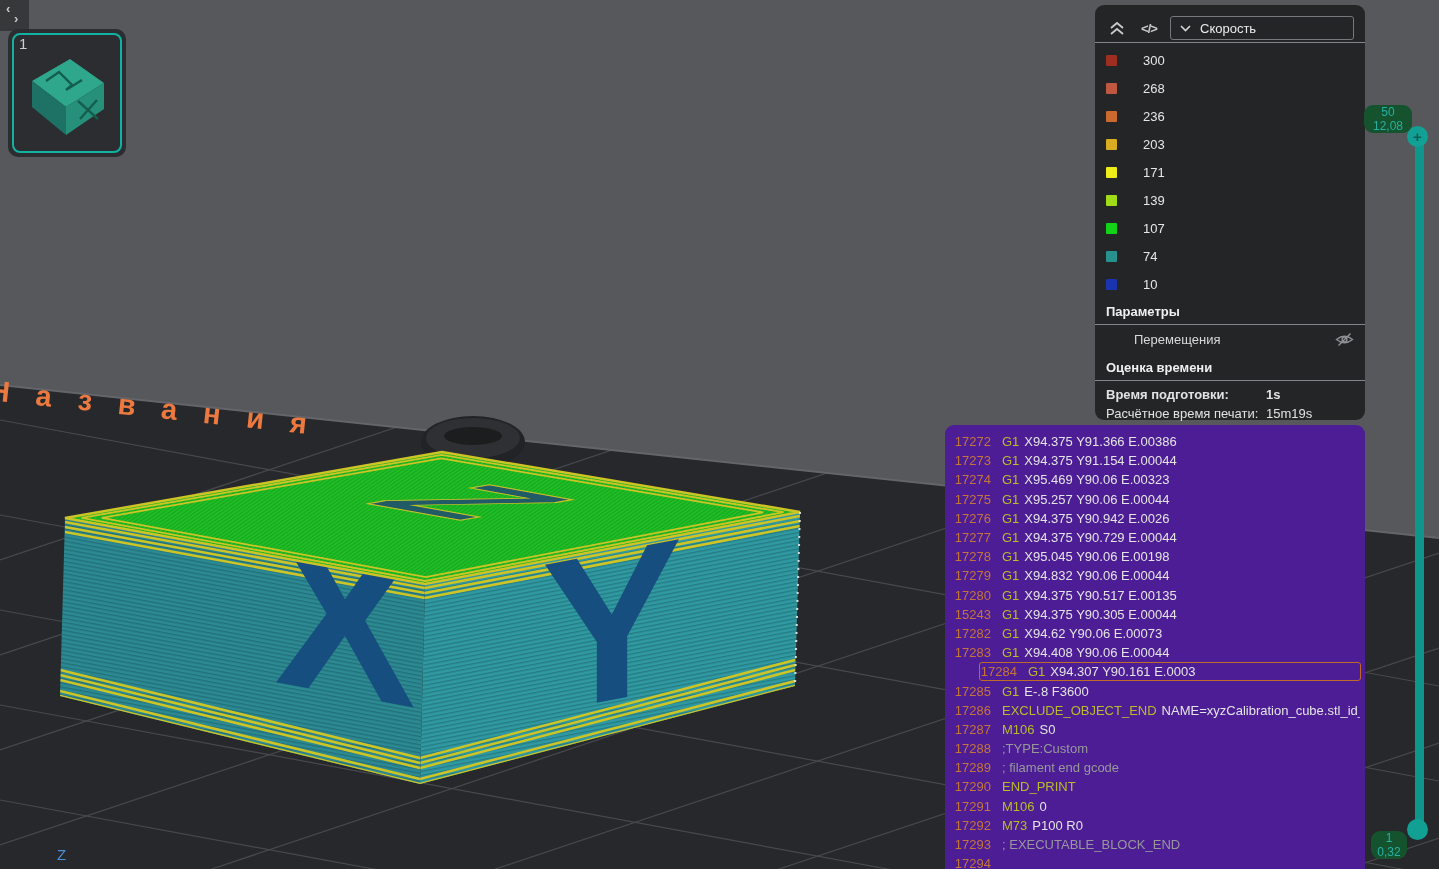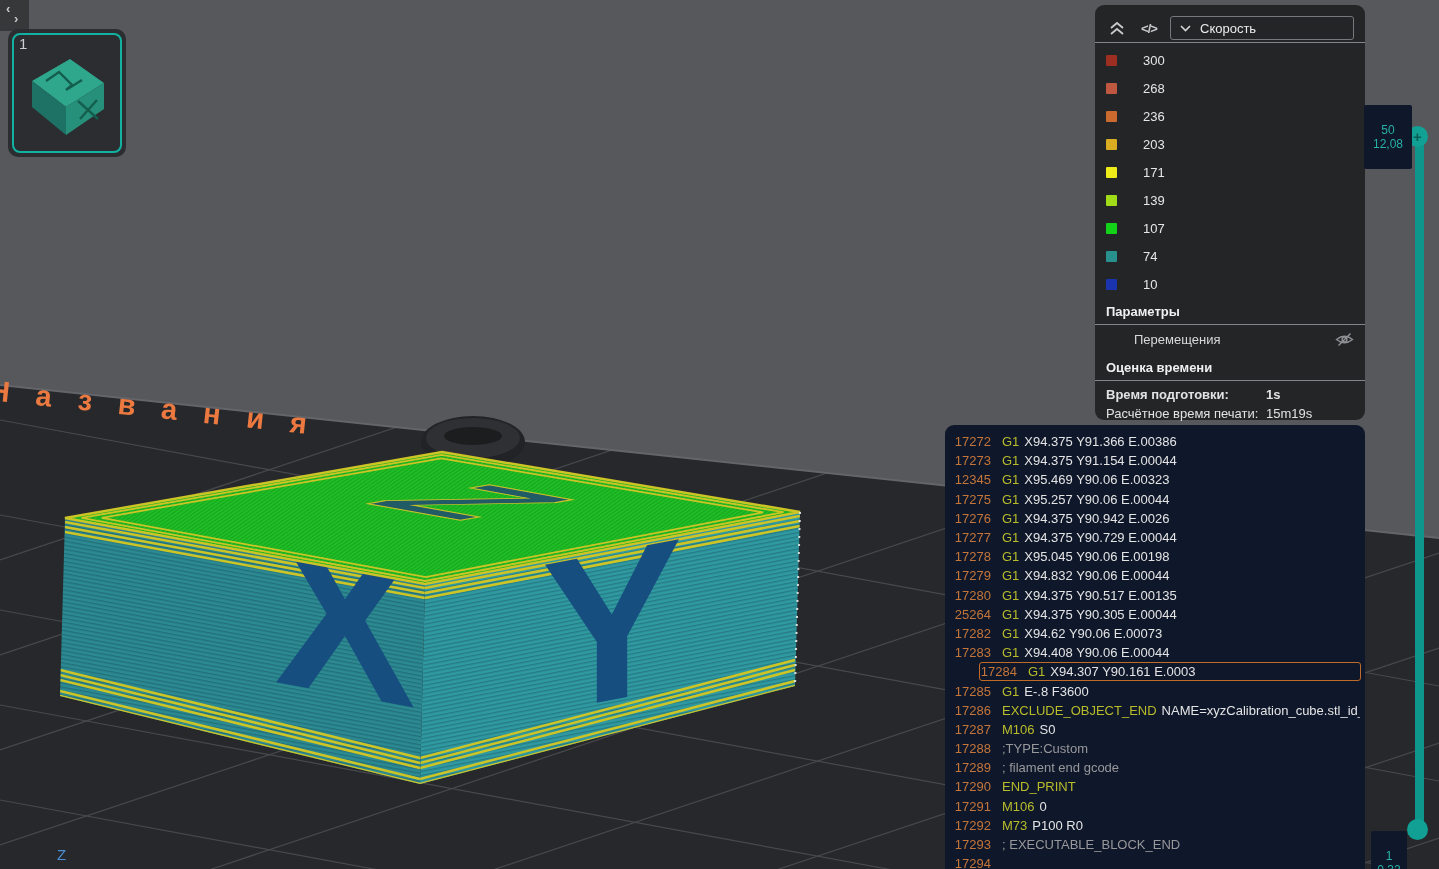--- a/index.html
+++ b/index.html
@@ -34,39 +34,39 @@
   .divider{height:1px;background:#84858A;margin:0 -11px;}
   .legend-row{display:flex;align-items:center;height:21px;gap:26px;margin-top:7px;}
   .swatch{width:11px;height:11px;border-radius:1px;flex:0 0 11px;}
   .param-row{display:flex;align-items:center;height:24px;margin-top:2px;color:#D9D9DA;margin-left:28px;}
   .param-row .spacer{flex:1;}
   .time-row{display:flex;height:19px;align-items:center;color:#E2E2E3;}
   .time-label{width:160px;}
   .time-value{}
 
   
-  .gcode-panel{position:absolute;left:945px;top:425px;width:420px;height:444px;background:#0f172a;
+  .gcode-panel{position:absolute;left:945px;top:425px;width:420px;height:444px;background:#4c1d95;
     border-radius:9px 9px 0 0;box-sizing:border-box;padding:7px 4px 0 8px;overflow:hidden;
     font-size:13px;white-space:nowrap;}
   .gcode-row{display:flex;align-items:center;height:19.2px;box-sizing:border-box;
     border:1px solid transparent;border-radius:3px;overflow:hidden;}
   .gcode-row.selected{border-color:#C06A28;margin-left:26px;}
   .ln{width:37px;text-align:right;margin-right:11px;color:#C4763A;flex:0 0 37px;}
   .cmd{color:#B8BC2B;margin-right:5px;}
   .args{color:#E4E4E4;}
   .comment{color:#98989B;}
 
   
   .slider-track{position:absolute;left:1415px;top:137px;width:9px;height:693px;background:#0E968C;cursor:pointer;}
   .slider-handle{position:absolute;width:21px;height:21px;border-radius:50%;background:#12A094;
     display:flex;align-items:center;justify-content:center;color:#085E56;font-size:15px;font-weight:bold;cursor:grab;}
   .handle-top{left:1407px;top:126px;}
   .handle-bottom{left:1407px;top:819px;}
-  .slider-tip{position:absolute;background:#0f172a;border-radius:2px;color:#27B1A5;font-size:12px;
-    line-height:14px;text-align:center;padding:18px 3px;}
+  .slider-tip{position:absolute;background:#14532d;border-radius:9px;color:#27B1A5;font-size:12px;
+    line-height:14px;text-align:center;padding:0 3px;}
   .tip-top{left:1364px;top:105px;width:42px;}
   .tip-bottom{left:1371px;top:831px;width:30px;}
 </style>
 </head>
 <body>
 
 <div class="scene">
 
   <svg class="scene-svg" width="1439" height="869" viewBox="0 0 1439 869">
     <defs>
@@ -287,21 +287,21 @@
         <span class="ln">17272</span>
         <span class="cmd">G1</span>
         <span class="args">X94.375 Y91.366 E.00386</span>
       </div>
       <div class="gcode-row">
         <span class="ln">17273</span>
         <span class="cmd">G1</span>
         <span class="args">X94.375 Y91.154 E.00044</span>
       </div>
       <div class="gcode-row">
-        <span class="ln">12345</span>
+        <span class="ln">17274</span>
         <span class="cmd">G1</span>
         <span class="args">X95.469 Y90.06 E.00323</span>
       </div>
       <div class="gcode-row">
         <span class="ln">17275</span>
         <span class="cmd">G1</span>
         <span class="args">X95.257 Y90.06 E.00044</span>
       </div>
       <div class="gcode-row">
         <span class="ln">17276</span>
@@ -322,21 +322,21 @@
         <span class="ln">17279</span>
         <span class="cmd">G1</span>
         <span class="args">X94.832 Y90.06 E.00044</span>
       </div>
       <div class="gcode-row">
         <span class="ln">17280</span>
         <span class="cmd">G1</span>
         <span class="args">X94.375 Y90.517 E.00135</span>
       </div>
       <div class="gcode-row">
-        <span class="ln">25264</span>
+        <span class="ln">15243</span>
         <span class="cmd">G1</span>
         <span class="args">X94.375 Y90.305 E.00044</span>
       </div>
       <div class="gcode-row">
         <span class="ln">17282</span>
         <span class="cmd">G1</span>
         <span class="args">X94.62 Y90.06 E.00073</span>
       </div>
       <div class="gcode-row">
         <span class="ln">17283</span>

